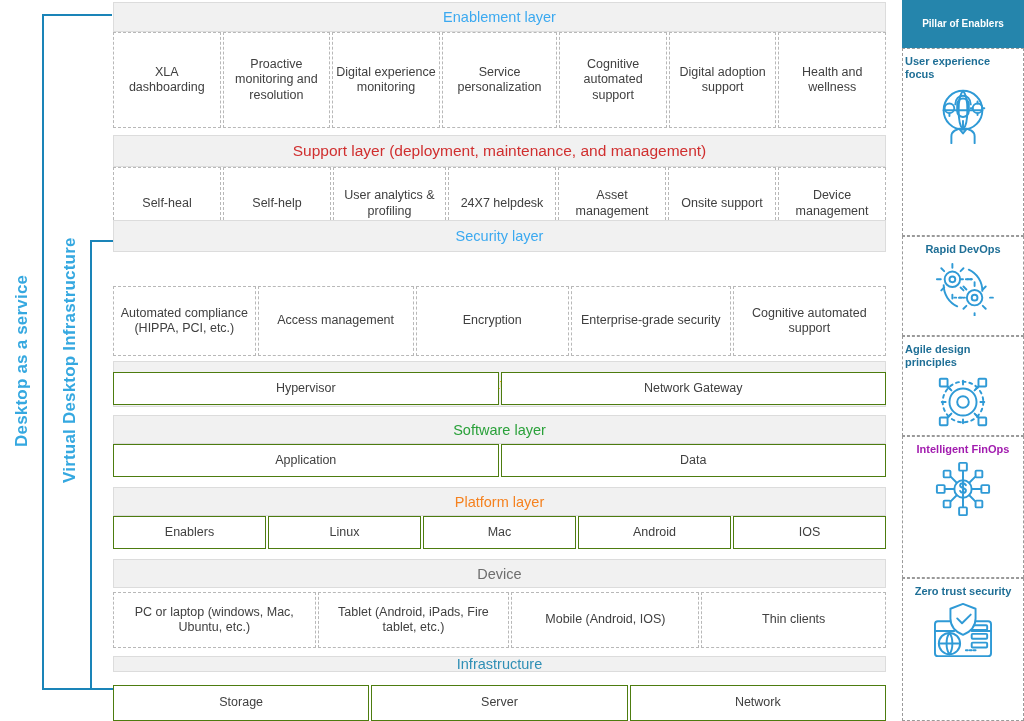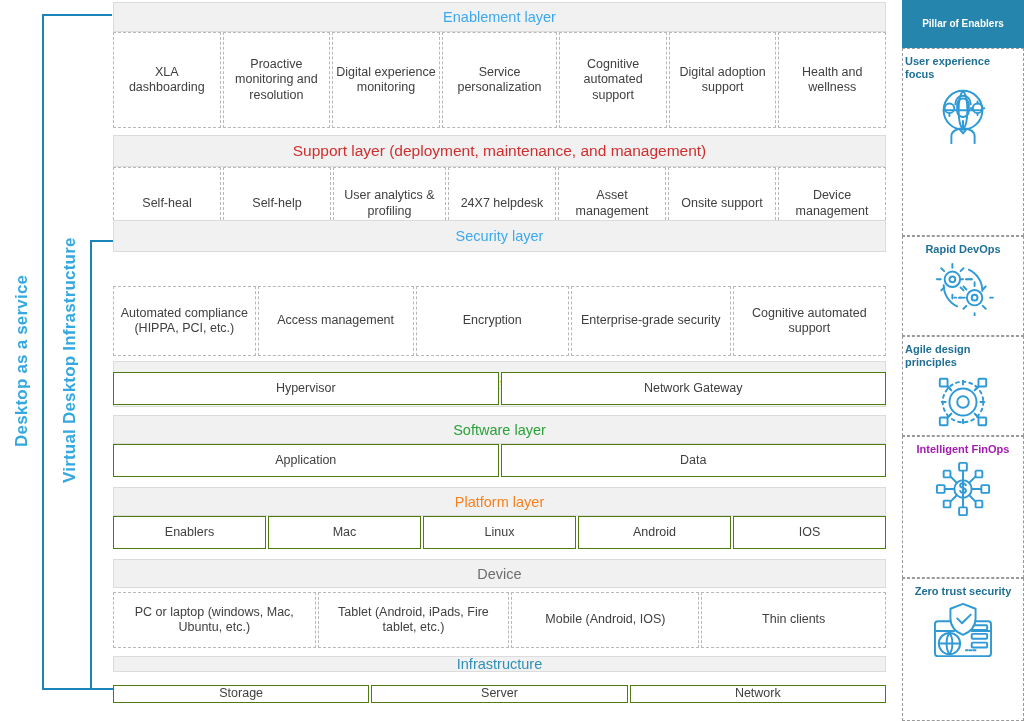--- a/index.html
+++ b/index.html
@@ -122,38 +122,38 @@
     </div>
     <div class="cellrow" style="top: 444px; height: 33px;">
       <div class="cell solid" style="flex-grow: 1;">Application</div>
       <div class="cell solid" style="flex-grow: 1;">Data</div>
     </div>
     <div class="layer" style="top: 487px; height: 29px;">
       <div class="layer-title" style="color: rgb(245, 130, 32);">Platform layer</div>
     </div>
     <div class="cellrow" style="top: 516px; height: 33px;">
       <div class="cell solid" style="flex-grow: 1;">Enablers</div>
+      <div class="cell solid" style="flex-grow: 1;">Linux</div>
       <div class="cell solid" style="flex-grow: 1;">Mac</div>
-      <div class="cell solid" style="flex-grow: 1;">Linux</div>
       <div class="cell solid" style="flex-grow: 1;">Android</div>
       <div class="cell solid" style="flex-grow: 1;">IOS</div>
     </div>
     <div class="layer" style="top: 559px; height: 29px;">
       <div class="layer-title" style="color: rgb(110, 110, 110);">Device</div>
     </div>
     <div class="cellrow" style="top: 592px; height: 56px;">
       <div class="cell" style="flex-grow: 1.08;">PC or laptop (windows, Mac, Ubuntu, etc.)</div>
       <div class="cell" style="flex-grow: 1.02;">Tablet (Android, iPads, Fire tablet, etc.)</div>
       <div class="cell" style="flex-grow: 1;">Mobile (Android, IOS)</div>
       <div class="cell" style="flex-grow: 0.98;">Thin clients</div>
     </div>
     <div class="layer" style="top: 656px; height: 16px;">
       <div class="layer-title" style="color: rgb(47, 143, 181);">Infrastructure</div>
     </div>
-    <div class="cellrow" style="top: 685px; height: 18px;">
+    <div class="cellrow" style="top: 685px; height: 36px;">
       <div class="cell solid" style="flex-grow: 1;">Storage</div>
       <div class="cell solid" style="flex-grow: 1;">Server</div>
       <div class="cell solid" style="flex-grow: 1;">Network</div>
     </div>
   </div>
 
 <div id="pillar">
   <div id="pillar-header">Pillar of Enablers</div>
 <div class="pillar-cell" style="top: 48px; height: 188px;">
       <div class="pillar-label" style="color: rgb(31, 111, 150);">User experience focus</div>

